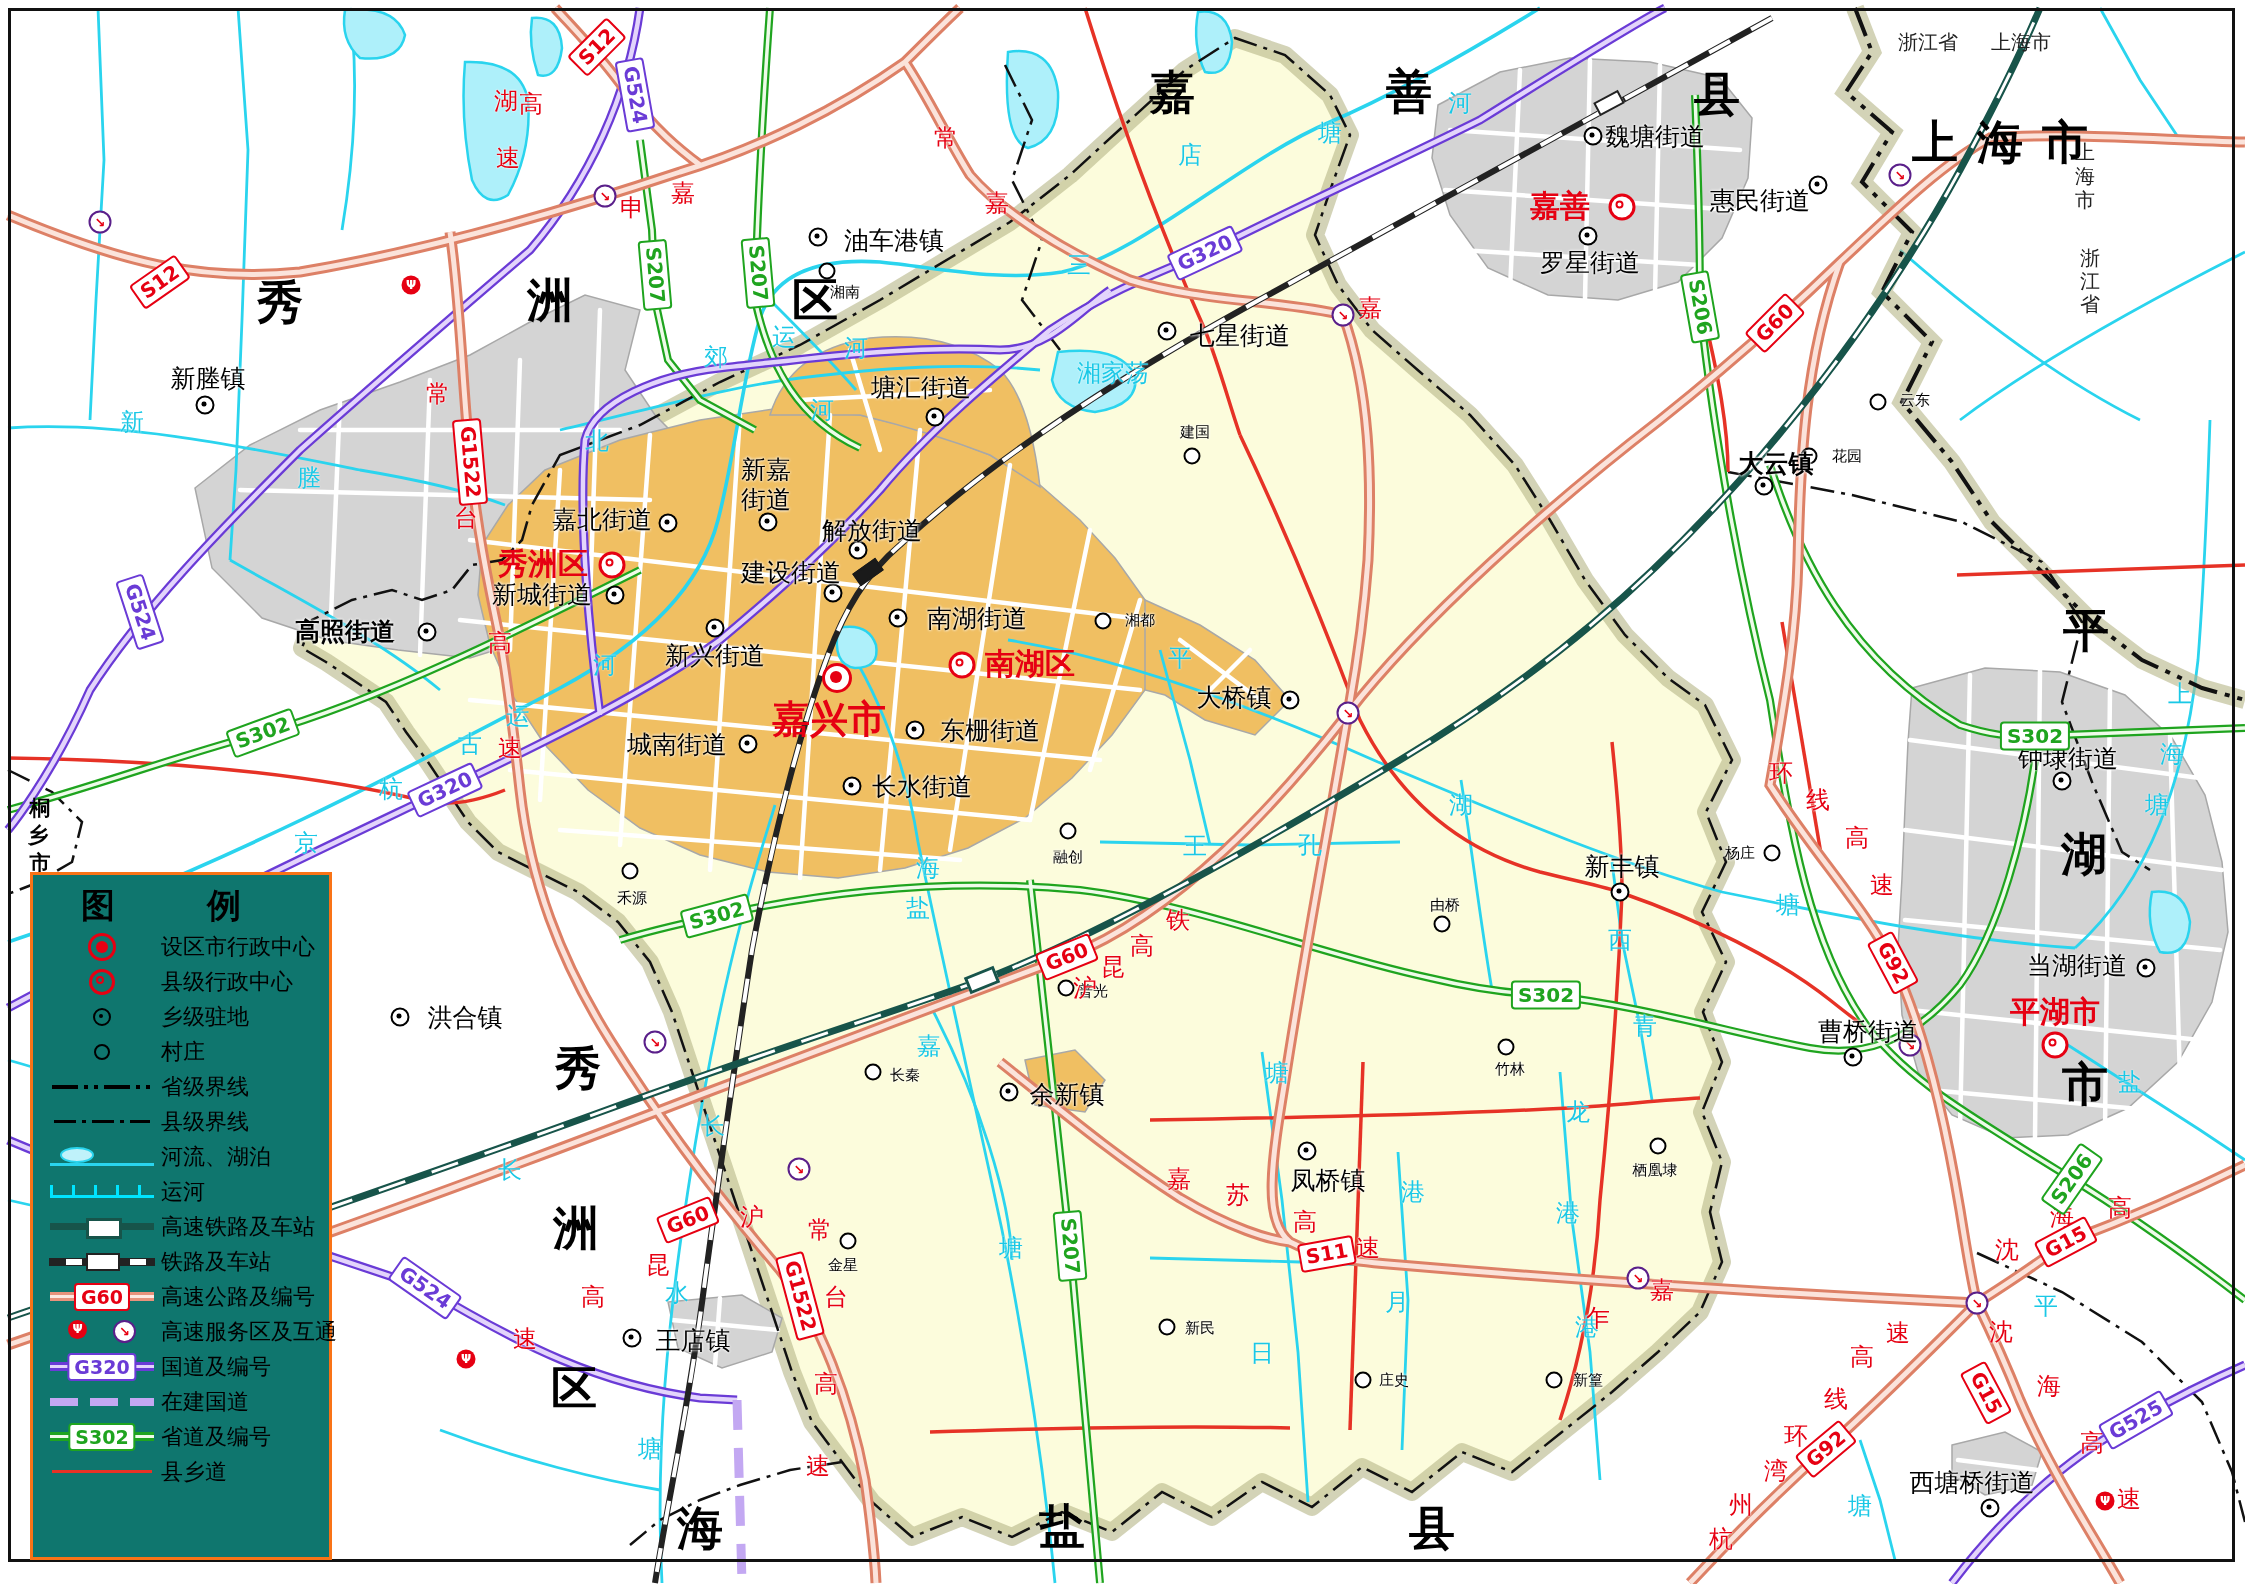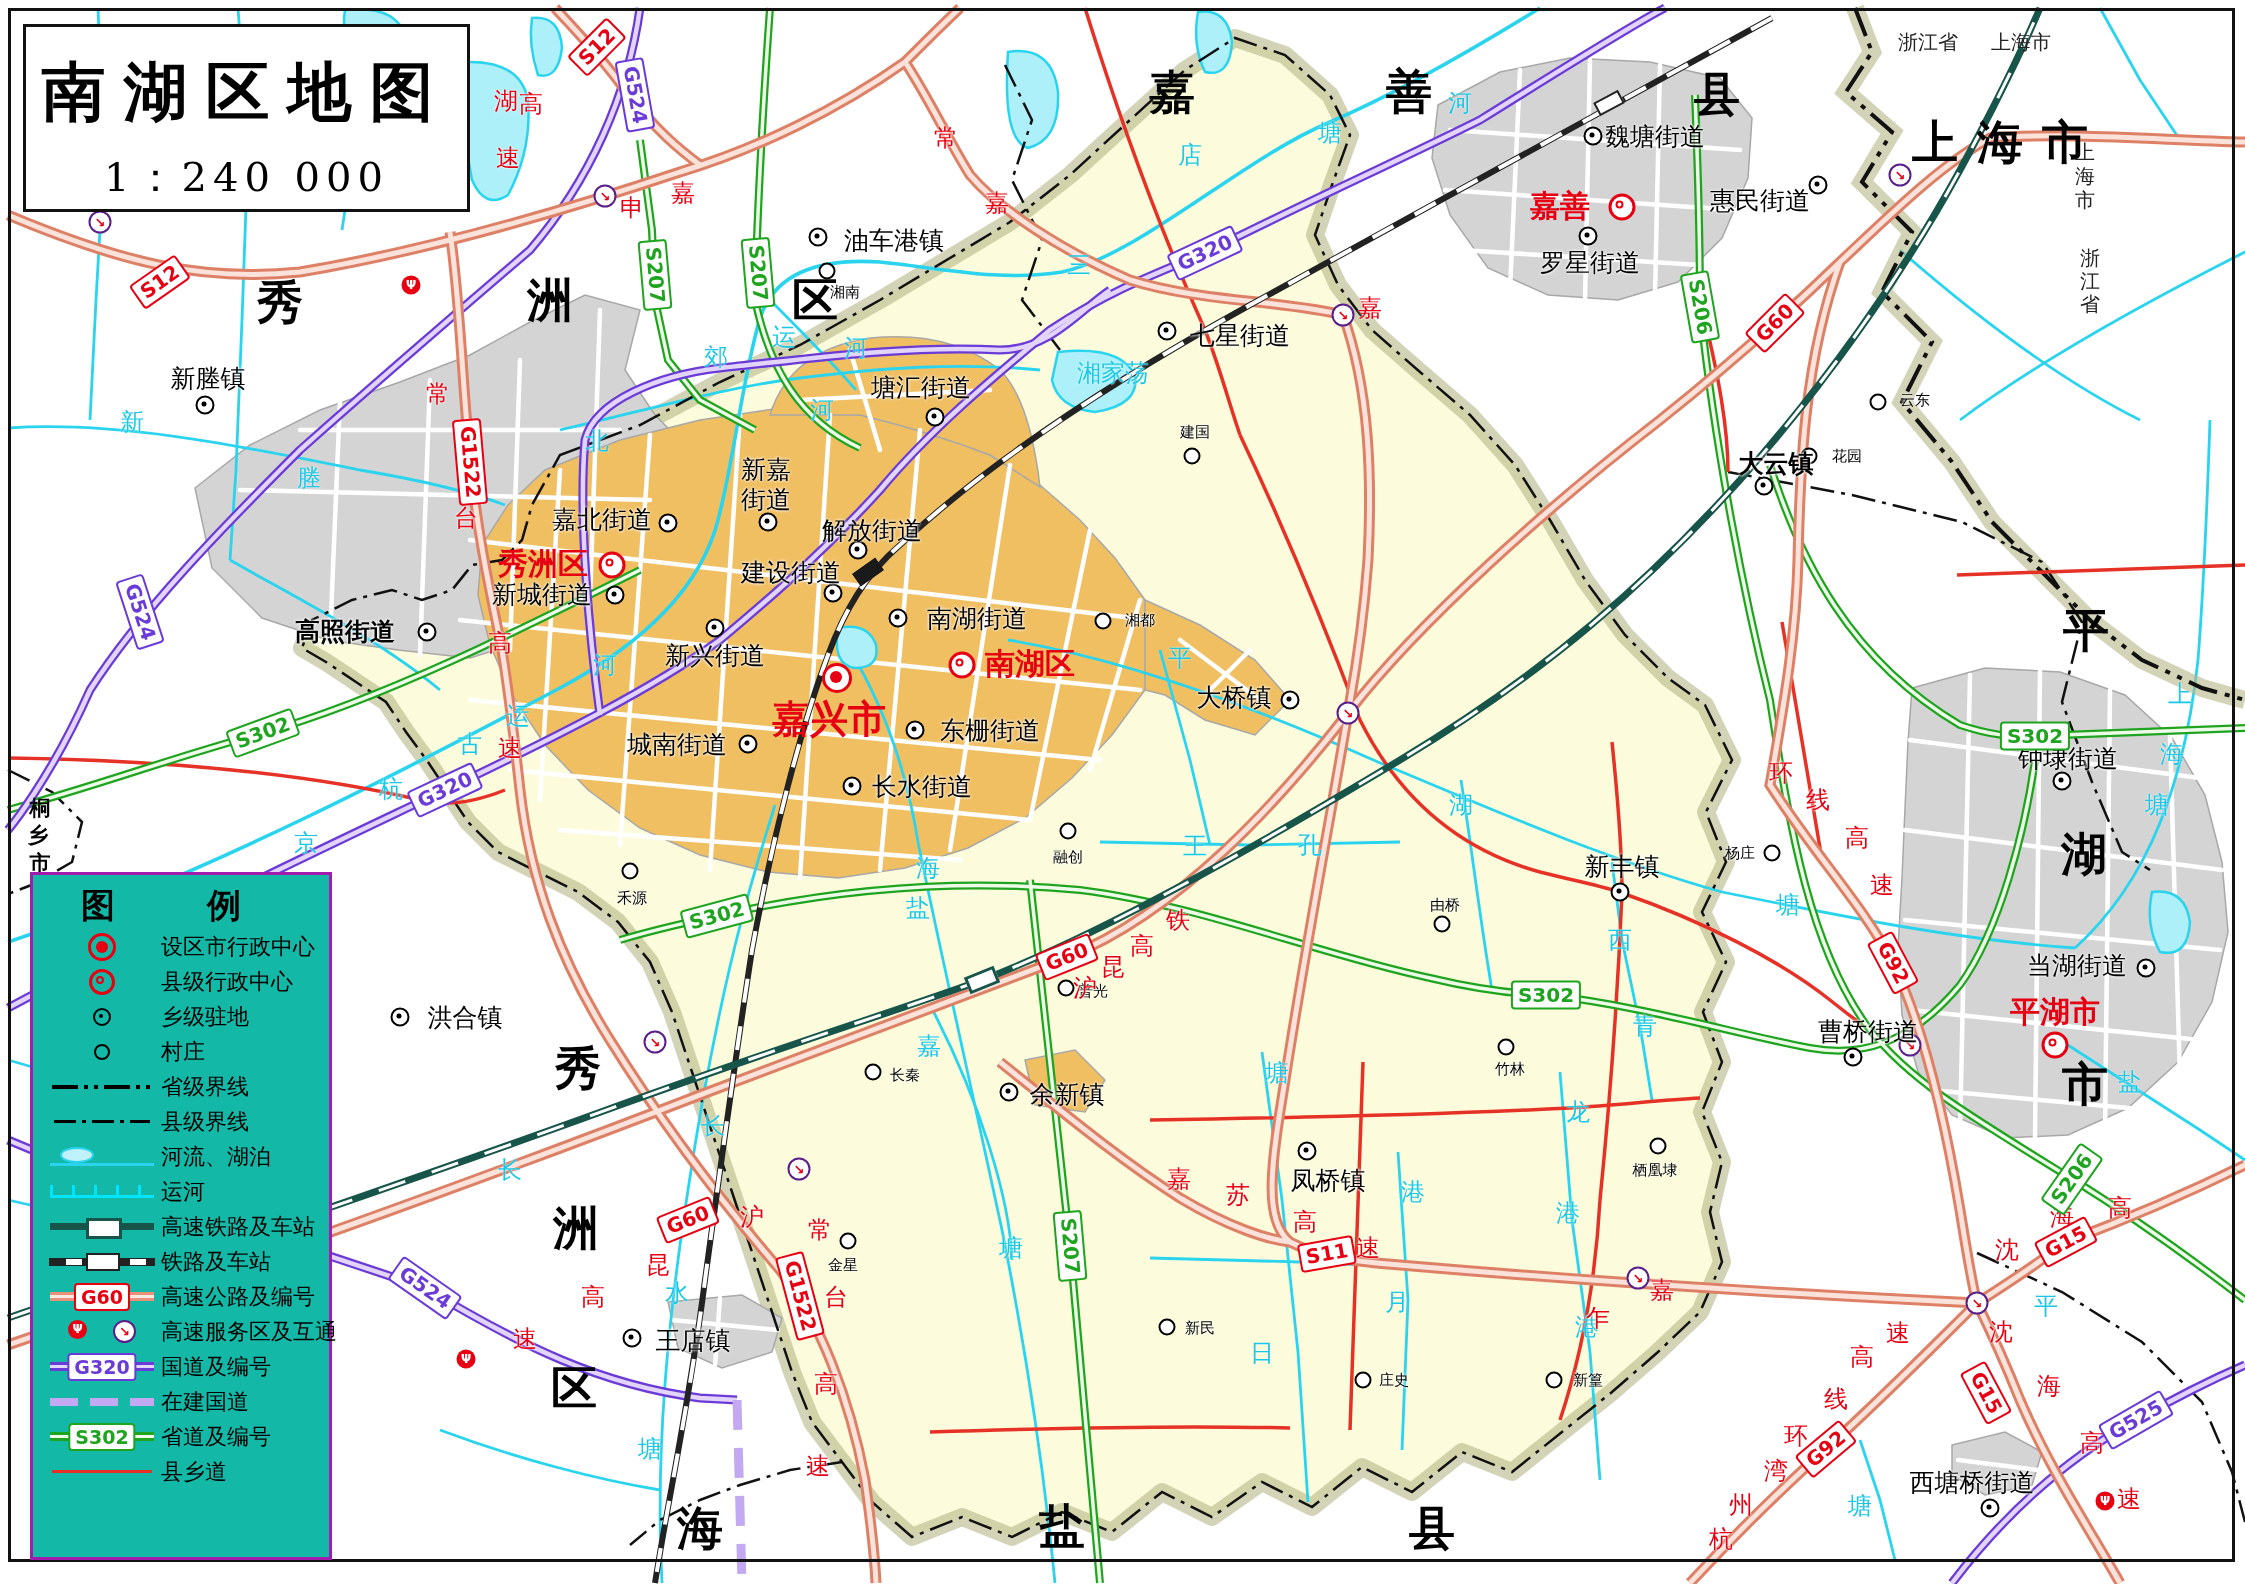--- a/index.html
+++ b/index.html
@@ -8,22 +8,22 @@
   #frame{position:absolute;left:8px;top:8px;width:2227px;height:1554px;border:3px solid #111;box-sizing:border-box;}
   #geo{position:absolute;left:0;top:0;}
   
   #titlebox{position:absolute;left:23px;top:24px;width:447px;height:188px;background:#fff;
             border:3px solid #111;box-sizing:border-box;z-index:30;text-align:center;}
   #titlebox .t1{margin-top:22px;font-size:64px;font-weight:bold;letter-spacing:18px;
                 font-family:"DejaVu Serif","Liberation Serif",serif;color:#000;}
   #titlebox .t2{margin-top:14px;font-size:40px;letter-spacing:6px;color:#000;
                 font-family:"DejaVu Serif","Liberation Serif",serif;}
   
-  #legendbox{position:absolute;left:30px;top:872px;width:302px;height:688px;background:#14b8a6;
-             border:3px solid #a21caf;box-sizing:border-box;z-index:30;}
+  #legendbox{position:absolute;left:30px;top:872px;width:302px;height:688px;background:#0f766e;
+             border:3px solid #f97316;box-sizing:border-box;z-index:30;}
   #legendbox .lt{font-size:34px;font-weight:bold;letter-spacing:40px;text-align:center;margin-top:8px;
                  font-family:"DejaVu Serif","Liberation Serif",serif;}
   .lrow{display:flex;align-items:center;height:35px;margin:0 0 0 10px;}
   .lsym{width:118px;display:flex;justify-content:center;align-items:center;flex:0 0 118px;position:relative;}
   .llab{font-size:22px;color:#000;white-space:nowrap;}
   .lnotes{margin:10px 0 0 14px;font-size:20px;line-height:27px;color:#000;}
   
   .sy{position:relative;}
   .sy-city{width:22px;height:22px;border:3px solid #e60012;border-radius:50%;}
   .sy-city:after{content:"";position:absolute;left:5px;top:5px;width:12px;height:12px;background:#e60012;border-radius:50%;}
@@ -295,24 +295,20 @@
     <g fill="none">
       <path d="M1772,18 C1650,85 1450,195 1250,305 C1100,388 980,470 900,545 C865,575 845,610 828,655 C800,730 772,840 752,950 C735,1060 720,1170 705,1280 C690,1400 668,1500 655,1583" stroke="#222" stroke-width="6"></path>
       <path d="M1772,18 C1650,85 1450,195 1250,305 C1100,388 980,470 900,545 C865,575 845,610 828,655 C800,730 772,840 752,950 C735,1060 720,1170 705,1280 C690,1400 668,1500 655,1583" stroke="#fff" stroke-width="4" stroke-dasharray="24 24"></path>
       <path d="M8,1318 C200,1252 420,1178 620,1105 C800,1040 900,1010 982,980 C1100,935 1250,850 1400,760 C1550,670 1650,580 1740,480 C1820,390 1900,280 1960,170 C1990,115 2020,55 2040,8" stroke="#17544a" stroke-width="7"></path>
       <path d="M8,1318 C200,1252 420,1178 620,1105 C800,1040 900,1010 982,980 C1100,935 1250,850 1400,760 C1550,670 1650,580 1740,480 C1820,390 1900,280 1960,170 C1990,115 2020,55 2040,8" stroke="#fff" stroke-width="3" stroke-dasharray="28 28"></path>
     </g>
   </svg>
 
   <div id="frame"></div>
 
-  <div id="titlebox">
-    <div class="t1">南湖区地图</div>
-    <div class="t2">1：240 000</div>
-  </div>
 
   <div id="legendbox">
     <div class="lt">图  例</div>
     <div id="legend-rows">
         <div class="lrow">
           <div class="lsym">
             <div class="sy sy-city"></div>
           </div>
           <div class="llab">设区市行政中心</div>
         </div>

